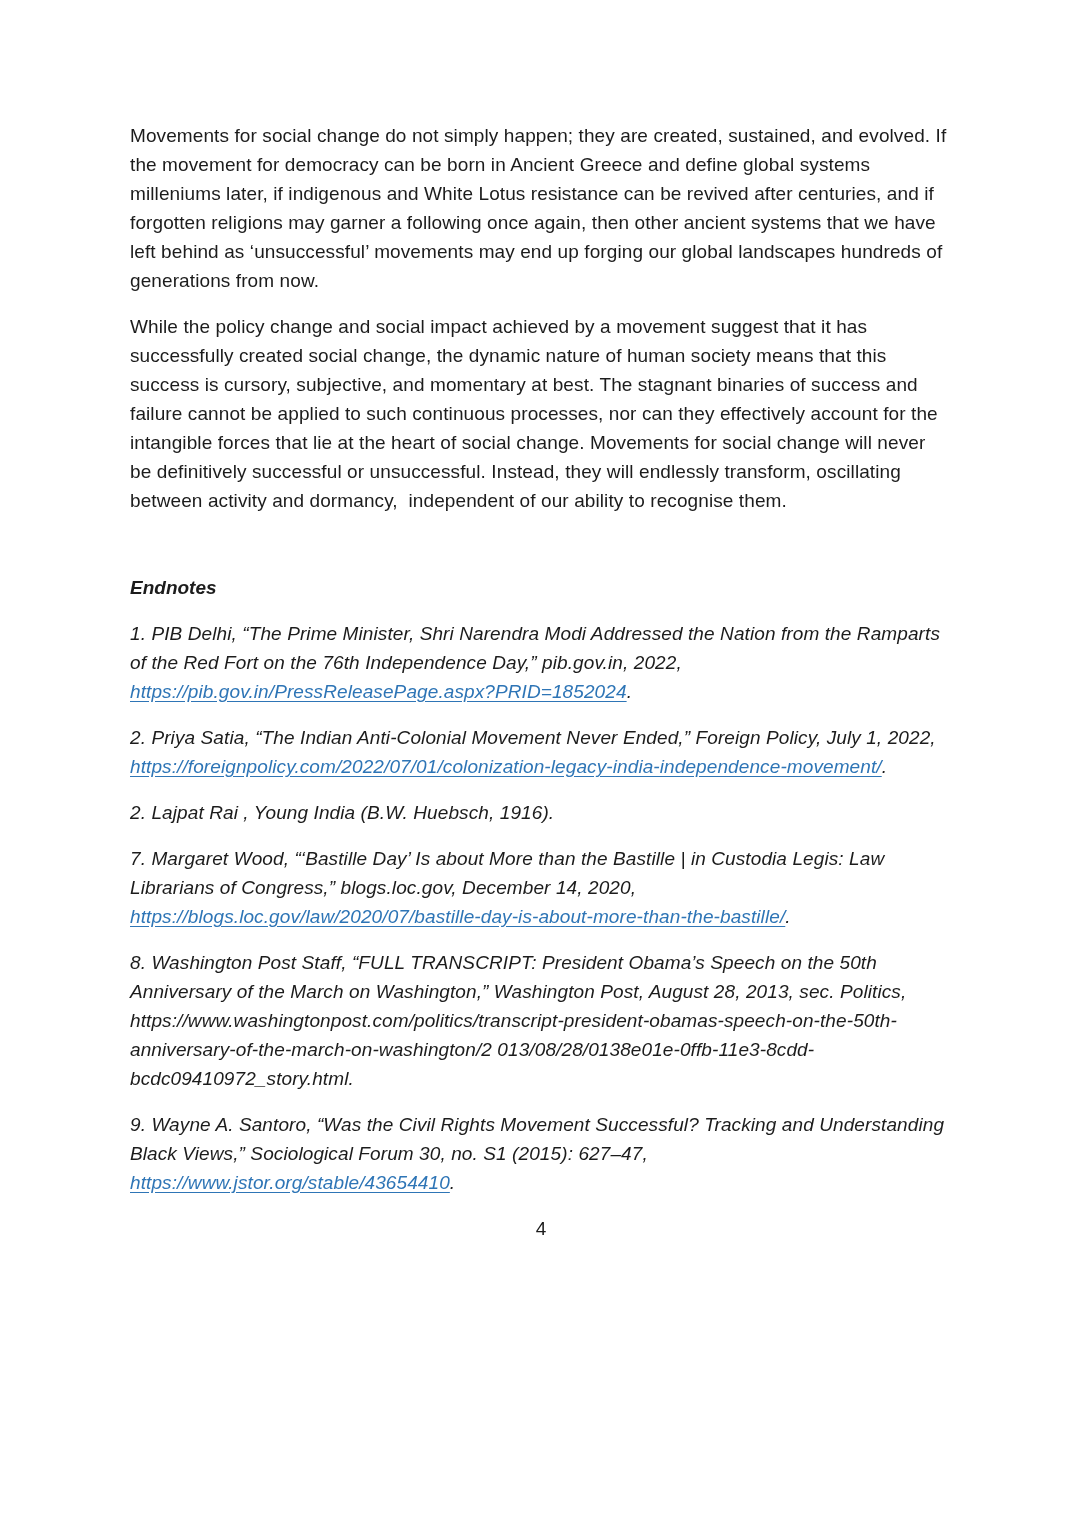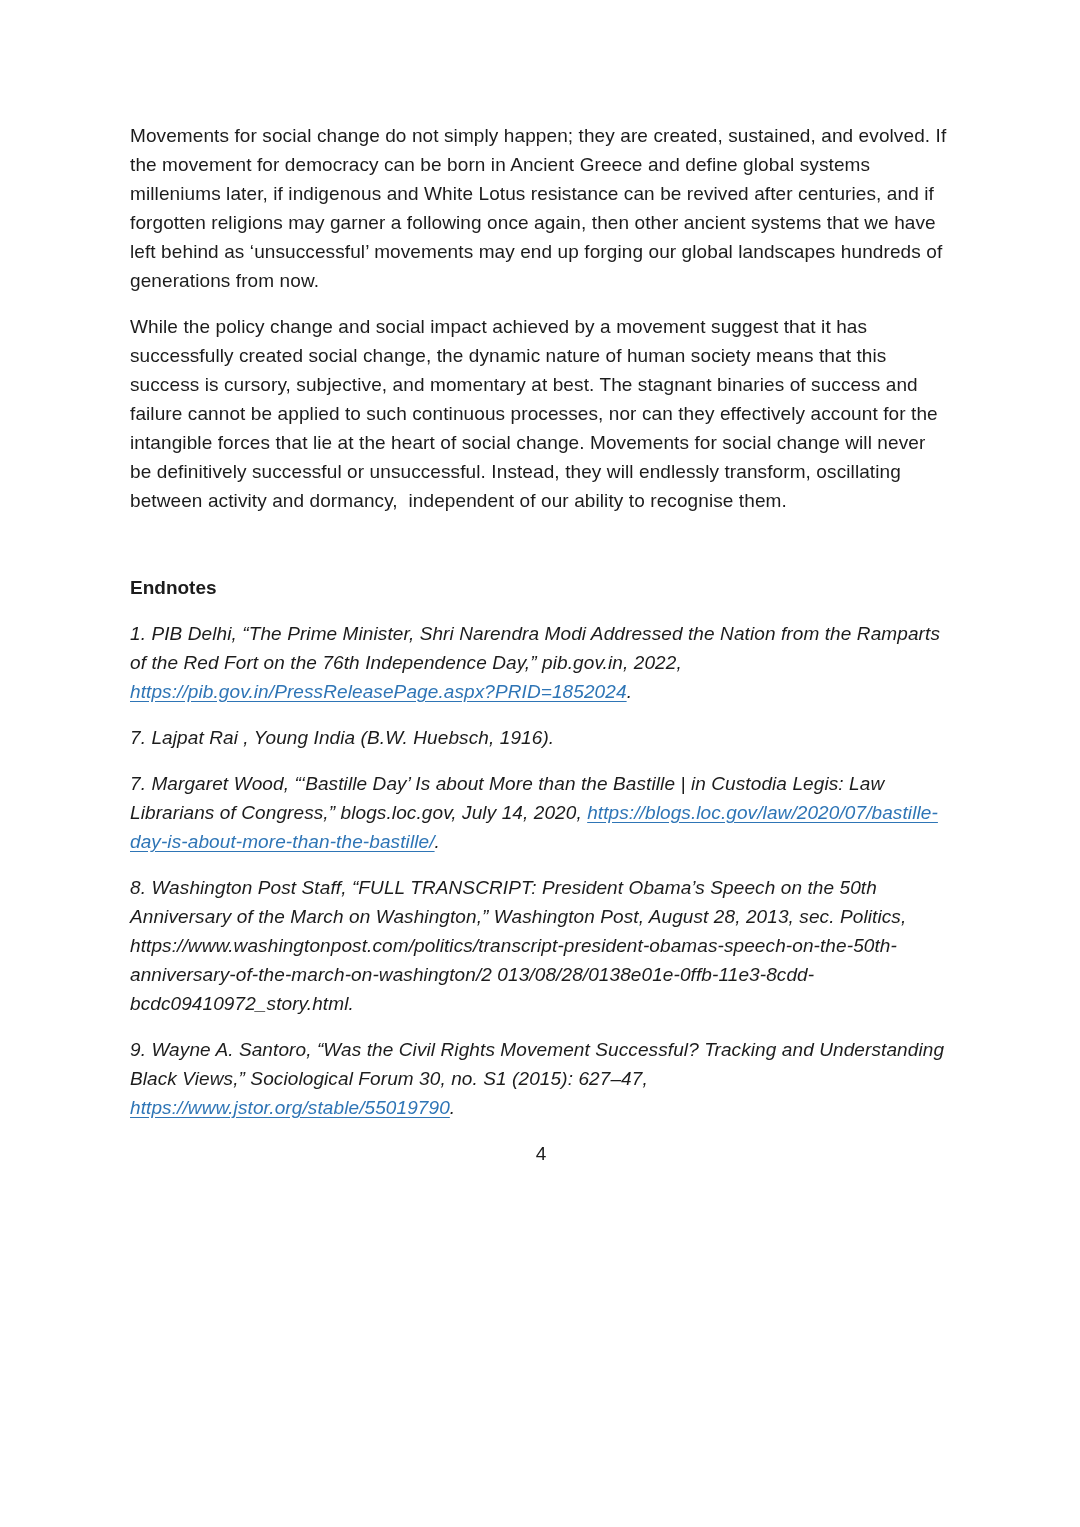--- a/index.html
+++ b/index.html
@@ -32,20 +32,21 @@
     margin: 0 0 17px 0;
     white-space: pre-wrap;
     overflow-wrap: break-word;
     letter-spacing: 0.1px;
   }
   .endnotes-heading {
     font-size: 19px;
     line-height: 29px;
     font-weight: bold;
     margin: 58px 0 17px 0;
+    font-style: italic;
   }
   .endnote {
     margin: 0 0 17px 0;
     font-style: italic;
   }
   a.link {
     color: var(--link-color);
     text-decoration: underline;
     text-underline-offset: 3px;
     cursor: pointer;
@@ -63,21 +64,22 @@
 <div class="doc-page">
 
   <p class="para">Movements for social change do not simply happen; they are created, sustained, and evolved. If the movement for democracy can be born in Ancient Greece and define global systems milleniums later, if indigenous and White Lotus resistance can be revived after centuries, and if forgotten religions may garner a following once again, then other ancient systems that we have left behind as ‘unsuccessful’ movements may end up forging our global landscapes hundreds of generations from now.</p>
 
   <p class="para">While the policy change and social impact achieved by a movement suggest that it has successfully created social change, the dynamic nature of human society means that this success is cursory, subjective, and momentary at best. The stagnant binaries of success and failure cannot be applied to such continuous processes, nor can they effectively account for the intangible forces that lie at the heart of social change. Movements for social change will never be definitively successful or unsuccessful. Instead, they will endlessly transform, oscillating between activity and dormancy,  independent of our ability to recognise them.</p>
 
   <h2 class="endnotes-heading">Endnotes</h2>
 
   <div id="endnotes">
       <p class="para endnote"><span>1. PIB Delhi, “The Prime Minister, Shri Narendra Modi Addressed the Nation from the Ramparts of the Red Fort on the 76th Independence Day,” pib.gov.in, 2022, </span><a class="link" href="#">https://pib.gov.in/PressReleasePage.aspx?PRID=1852024</a><span>.</span></p>
-      <p class="para endnote"><span>7. Lajpat Rai , Young India (B.W. Huebsch, 1916).</span></p>
-      <p class="para endnote"><span>7. Margaret Wood, “‘Bastille Day’ Is about More than the Bastille | in Custodia Legis: Law Librarians of Congress,” blogs.loc.gov, July 14, 2020, </span><a class="link" href="#">https://blogs.loc.gov/law/2020/07/bastille-day-is-about-more-than-the-bastille/</a><span>.</span></p>
+      <p class="para endnote"><span>2. Priya Satia, “The Indian Anti-Colonial Movement Never Ended,” Foreign Policy, July 1, 2022, </span><a class="link" href="#">https://foreignpolicy.com/2022/07/01/colonization-legacy-india-independence-movement/</a><span>.</span></p>
+      <p class="para endnote"><span>2. Lajpat Rai , Young India (B.W. Huebsch, 1916).</span></p>
+      <p class="para endnote"><span>7. Margaret Wood, “‘Bastille Day’ Is about More than the Bastille | in Custodia Legis: Law Librarians of Congress,” blogs.loc.gov, December 14, 2020, </span><a class="link" href="#">https://blogs.loc.gov/law/2020/07/bastille-day-is-about-more-than-the-bastille/</a><span>.</span></p>
       <p class="para endnote"><span>8. Washington Post Staff, “FULL TRANSCRIPT: President Obama’s Speech on the 50th Anniversary of the March on Washington,” Washington Post, August 28, 2013, sec. Politics, https://www.washingtonpost.com/politics/transcript-president-obamas-speech-on-the-50th-anniversary-of-the-march-on-washington/2 013/08/28/0138e01e-0ffb-11e3-8cdd-bcdc09410972_story.html.</span></p>
-      <p class="para endnote"><span>9. Wayne A. Santoro, “Was the Civil Rights Movement Successful? Tracking and Understanding Black Views,” Sociological Forum 30, no. S1 (2015): 627–47, </span><a class="link" href="#">https://www.jstor.org/stable/55019790</a><span>.</span></p>
+      <p class="para endnote"><span>9. Wayne A. Santoro, “Was the Civil Rights Movement Successful? Tracking and Understanding Black Views,” Sociological Forum 30, no. S1 (2015): 627–47, </span><a class="link" href="#">https://www.jstor.org/stable/43654410</a><span>.</span></p>
     </div>
 
   <div class="page-number">4</div>
 
 </div>
 
 </body></html>

